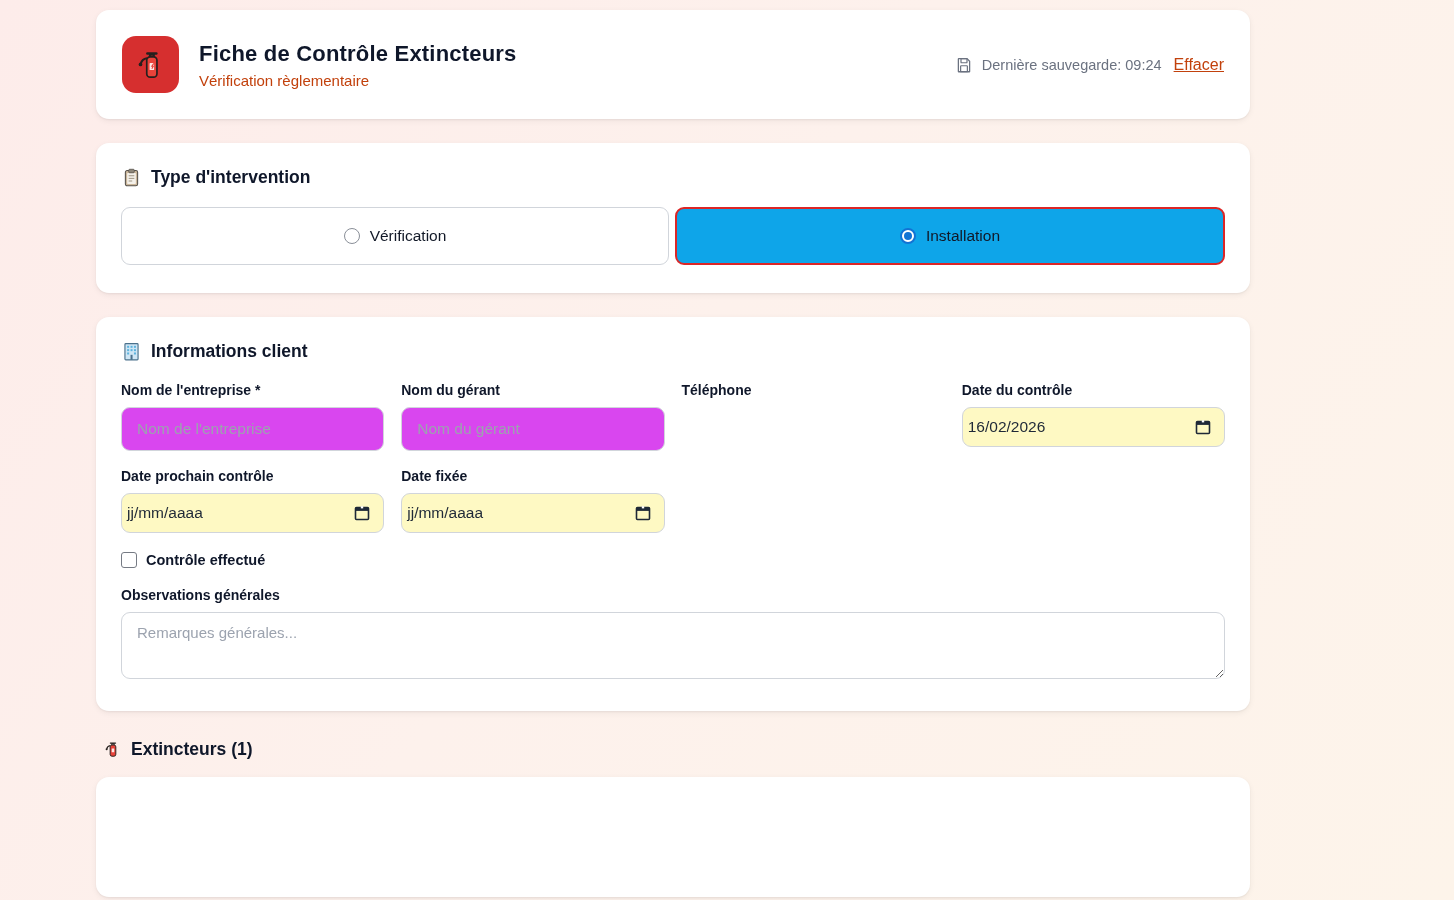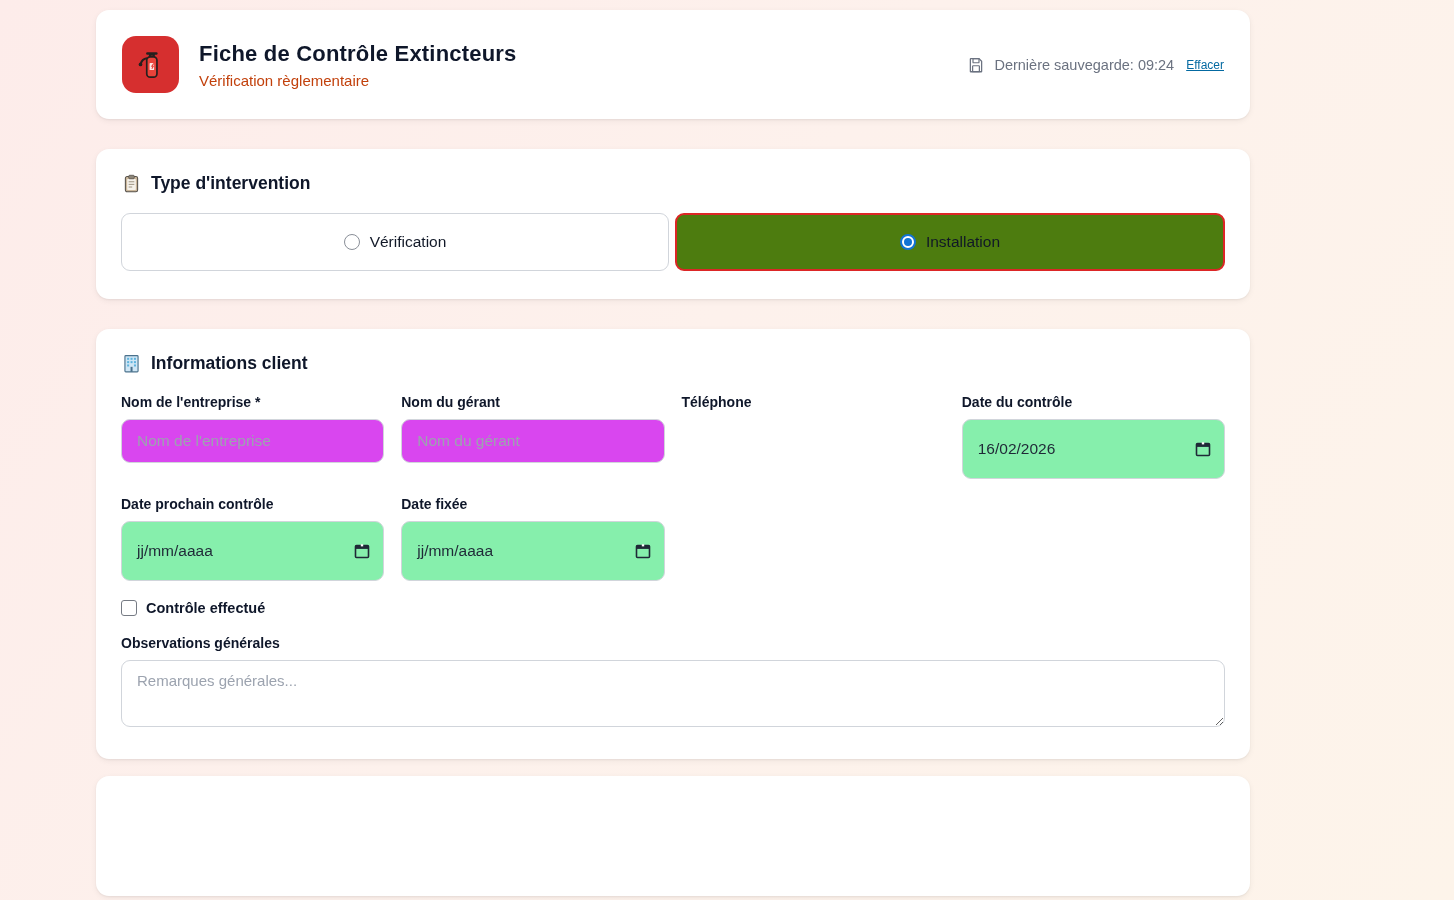--- a/index.html
+++ b/index.html
@@ -18,50 +18,50 @@
   
   .header-card { display:flex; align-items:center; justify-content:space-between; padding:26px 26px; }
   .header-left { display:flex; align-items:center; gap:20px; }
   .app-icon {
     width:57px; height:57px; border-radius:14px; background:#d62f2f;
     display:flex; align-items:center; justify-content:center; flex:0 0 auto;
   }
   .header-text h1 { font-size:22px; font-weight:700; color:#0f172a; letter-spacing:.2px; }
   .header-text p { font-size:15px; color:#c2410c; margin-top:5px; }
   .header-right { display:flex; align-items:center; gap:9px; color:#6b7280; font-size:14.5px; }
-  .clear-link { font-size:12px; color:#0369a1; text-decoration:underline; cursor:pointer; margin-left:3px; }
-  
-  .section-card { margin-top:30px; padding:24px 25px 28px; }
+  .clear-link { font-size:16px; color:#c2410c; text-decoration:underline; cursor:pointer; margin-left:3px; }
+  
+  .section-card { margin-top:24px; padding:24px 25px 28px; }
   .section-heading { display:flex; align-items:center; gap:9px; font-size:17.5px; font-weight:700; color:#0f172a; }
   .section-heading .hicon { display:inline-flex; width:21px; height:21px; }
   
   .options-row { display:flex; gap:6px; margin-top:19px; }
   .option {
     flex:1; height:58px; border-radius:9px; display:flex; align-items:center; justify-content:center;
     gap:10px; cursor:pointer; font-size:15.5px; font-weight:500; color:#111827;
   }
   .option.unselected { background:#ffffff; border:1px solid #d1d5db; }
-  .option.selected { background:#4d7c0f; border:2px solid #dc2626; }
+  .option.selected { background:#0ea5e9; border:2px solid #dc2626; }
   .radio { width:16px; height:16px; border-radius:50%; position:relative; }
   .radio.off { border:1.5px solid #8a8f98; background:#fff; }
   .radio.on { border:2px solid #1273d4; background:#fff; }
   .radio.on::after {
     content:""; position:absolute; inset:2px; border-radius:50%; background:#1273d4;
   }
   
   .form-grid { display:grid; grid-template-columns:1fr 1fr 1fr 1fr; column-gap:17px; row-gap:17px; margin-top:20px; }
   .field-label { font-size:14px; font-weight:700; color:#0f172a; margin-bottom:9px; }
   .text-input {
     width:100%; height:44px; border:1px solid #d1d5db; border-radius:9px;
     padding:0 15px; font-size:15.5px; font-family:inherit; color:#111827; outline:none; background:#d946ef;
   }
   .text-input::placeholder { color:#9ca3af; }
   .date-input {
-    width:100%; height:60px; border:1px solid #d1d5db; border-radius:9px; background:#86efac;
-    padding:0 13px 0 15px; display:flex; align-items:center; justify-content:space-between;
+    width:100%; height:40px; border:1px solid #d1d5db; border-radius:9px; background:#fef9c3;
+    padding:0 13px 0 5px; display:flex; align-items:center; justify-content:space-between;
     font-size:15.5px; color:#1f2937; cursor:default;
   }
   .checkbox-row { display:flex; align-items:flex-end; gap:9px; margin-top:19px; }
   .checkbox { width:16px; height:16px; border:1.5px solid #767b84; border-radius:3px; background:#fff; cursor:pointer; }
   .checkbox-label { font-size:14.5px; font-weight:700; color:#0f172a; }
   .obs-label { margin-top:19px; }
   .textarea {
     width:100%; height:67px; border:1px solid #d1d5db; border-radius:9px;
     padding:11px 15px; font-size:15px; font-family:inherit; color:#6d28d9; resize:both; outline:none;
   }
@@ -201,16 +201,29 @@
 
     <div class="checkbox-row">
       <span class="checkbox"></span>
       <span class="checkbox-label">Contrôle effectué</span>
     </div>
 
     <div class="field-label obs-label">Observations générales</div>
     <textarea class="textarea" placeholder="Remarques générales..." style=""></textarea>
   </div>
 
+  <div class="section-heading list-heading">
+    <span class="hicon">
+      <svg viewBox="0 0 24 24" width="19" height="19">
+        <path d="M9.2 7.2 C6.6 7.6 5.2 9.2 4.8 11.2" stroke="#26201e" stroke-width="1.5" fill="none"></path>
+        <circle cx="4.6" cy="11.6" r="1.3" fill="#26201e"></circle>
+        <rect x="9" y="6.3" width="7.2" height="14.2" rx="2.4" fill="#e8433a" stroke="#26201e" stroke-width="1.2"></rect>
+        <rect x="11" y="10.6" width="3.2" height="5" rx="0.5" fill="#fde8e4"></rect>
+        <path d="M11.2 6.3 V4.8 h2.8 V6.3" stroke="#26201e" stroke-width="1.4" fill="none"></path>
+        <path d="M9.4 3.9 h6.4" stroke="#26201e" stroke-width="1.7" stroke-linecap="round"></path>
+      </svg>
+    </span>
+    <span>Extincteurs (1)</span>
+  </div>
 
   <div class="card bottom-card"></div>
 
 </div>
 
 </body></html>

